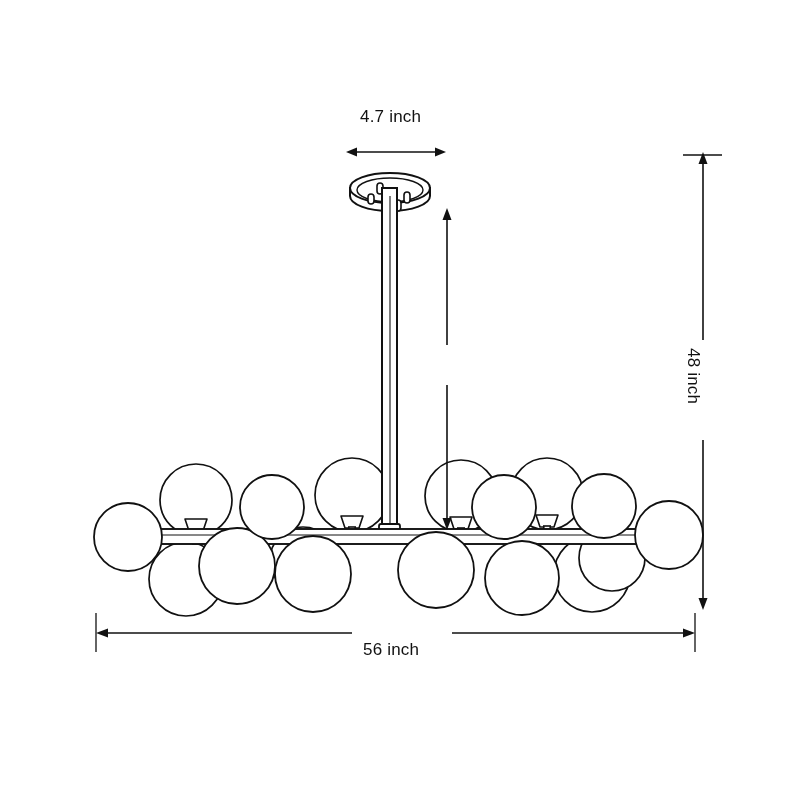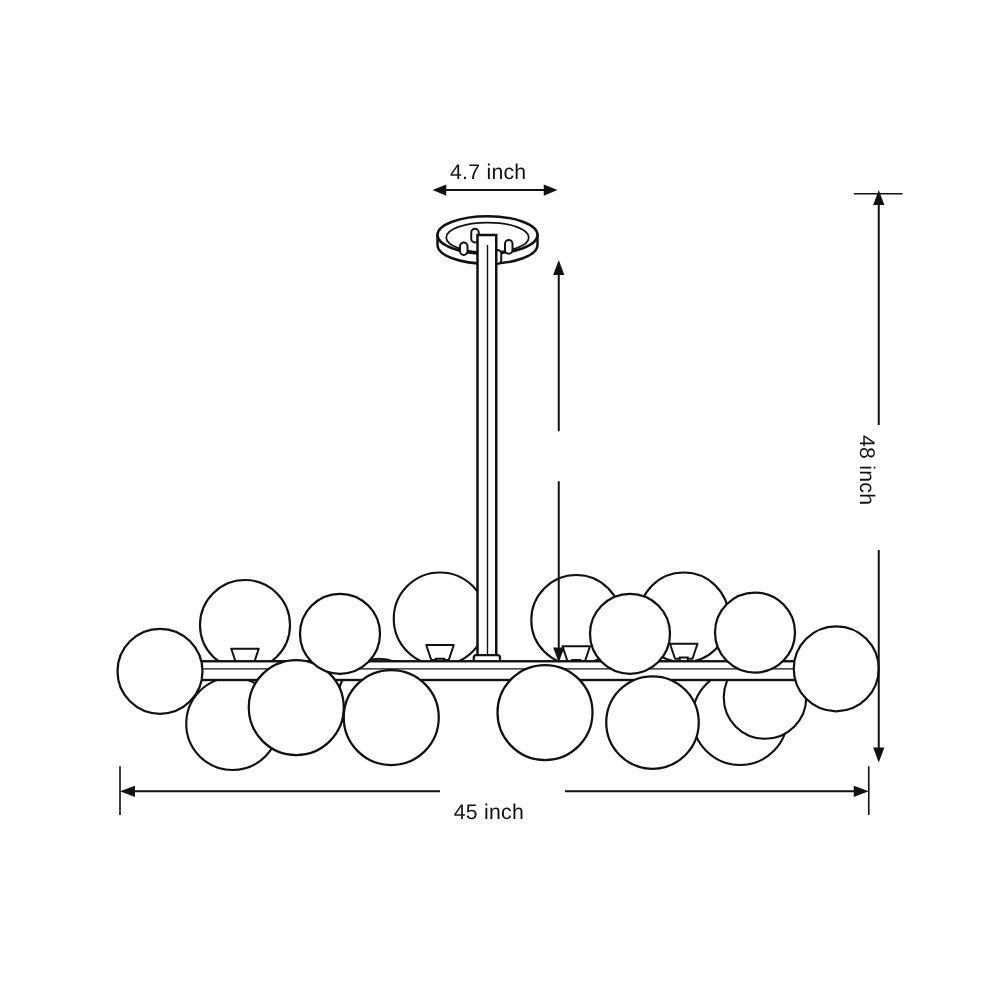--- a/index.html
+++ b/index.html
@@ -3,21 +3,21 @@
 <meta charset="utf-8">
 <title>Chandelier Dimension Drawing</title>
 <style>
   html,body{margin:0;padding:0;background:#ffffff;}
   body{width:800px;height:800px;overflow:hidden;
        font-family:"Liberation Sans","DejaVu Sans",sans-serif;}
   #stage{position:relative;width:800px;height:800px;background:#fff;}
   #drawing{position:absolute;left:0;top:0;width:800px;height:800px;}
   .dimtext{position:absolute;color:#111111;font-size:17px;letter-spacing:.2px;
            white-space:nowrap;font-family:"Liberation Sans","DejaVu Sans",sans-serif;}
-  #lbl-width{left:360px;top:128px;}
+  #lbl-width{left:360px;top:107px;}
   #lbl-drop{left:461px;top:353px;}
   #lbl-height{left:703px;top:348px;transform-origin:left top;
               transform:rotate(90deg);}
   #lbl-length{left:363px;top:640px;}
 </style>
 </head>
 <body>
 
 <div id="stage">
 
@@ -150,15 +150,15 @@
       <line x1="96" y1="613" x2="96" y2="652" stroke-width="1.3"></line>
       <line x1="695" y1="613" x2="695" y2="652" stroke-width="1.3"></line>
     </g>
   </svg>
 
   <div class="dimtext" id="lbl-width">4.7 inch</div>
 
 
   <div class="dimtext" id="lbl-height">48 inch</div>
 
-  <div class="dimtext" id="lbl-length">45 inch</div>
+  <div class="dimtext" id="lbl-length">56 inch</div>
 
 </div>
 
 </body></html>

